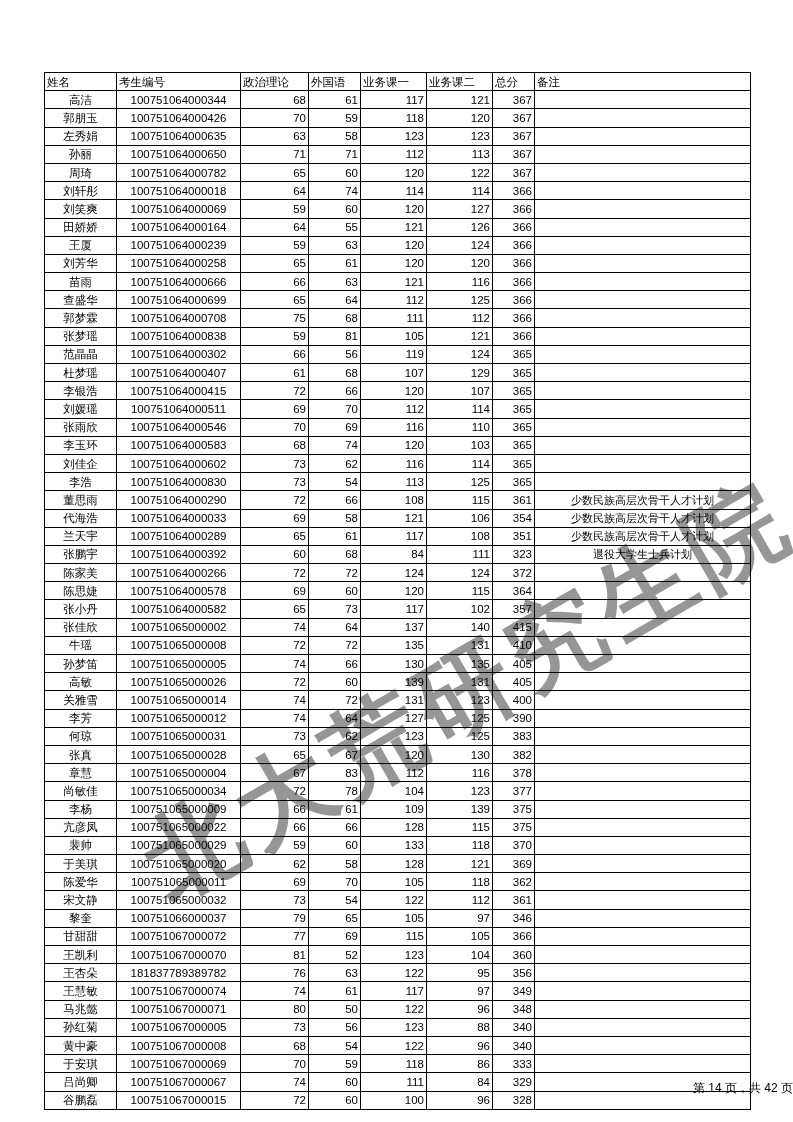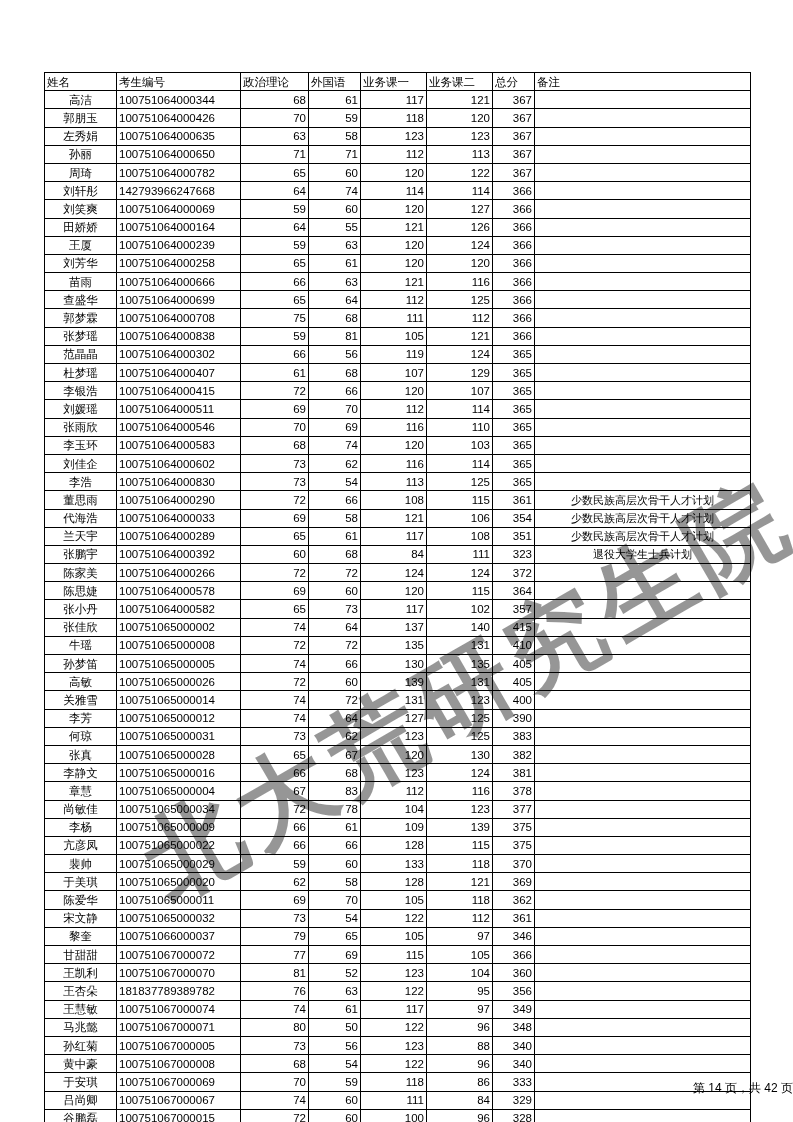--- a/index.html
+++ b/index.html
@@ -50,21 +50,21 @@
   col.c-maj1    { width: 66px; }
   col.c-maj2    { width: 66px; }
   col.c-total   { width: 42px; }
   col.c-remark  { width: 216px; }
 
   .th-row td {
     text-align: left;
     font-size: 11.5px;
   }
   .cell-name   { text-align: center; }
-  .cell-id     { text-align: left; }
+  .cell-id     { text-align: center; }
   .cell-num    { text-align: right; padding-right: 3px; }
   .cell-remark { text-align: center; font-size: 11px; }
 
   .watermark {
     position: absolute;
     left: 0; top: 0;
     width: 793px;
     height: 1122px;
     pointer-events: none;
   }
@@ -167,21 +167,21 @@
             <td class="cell-id">100751064000782</td>
             <td class="cell-num">65</td>
             <td class="cell-num">60</td>
             <td class="cell-num">120</td>
             <td class="cell-num">122</td>
             <td class="cell-num">367</td>
             <td class="cell-remark"></td>
           </tr>
           <tr>
             <td class="cell-name">刘轩彤</td>
-            <td class="cell-id">142793966247668</td>
+            <td class="cell-id">100751064000018</td>
             <td class="cell-num">64</td>
             <td class="cell-num">74</td>
             <td class="cell-num">114</td>
             <td class="cell-num">114</td>
             <td class="cell-num">366</td>
             <td class="cell-remark"></td>
           </tr>
           <tr>
             <td class="cell-name">刘笑爽</td>
             <td class="cell-id">100751064000069</td>
@@ -483,30 +483,20 @@
             <td class="cell-remark"></td>
           </tr>
           <tr>
             <td class="cell-name">张真</td>
             <td class="cell-id">100751065000028</td>
             <td class="cell-num">65</td>
             <td class="cell-num">67</td>
             <td class="cell-num">120</td>
             <td class="cell-num">130</td>
             <td class="cell-num">382</td>
-            <td class="cell-remark"></td>
-          </tr>
-          <tr>
-            <td class="cell-name">李静文</td>
-            <td class="cell-id">100751065000016</td>
-            <td class="cell-num">66</td>
-            <td class="cell-num">68</td>
-            <td class="cell-num">123</td>
-            <td class="cell-num">124</td>
-            <td class="cell-num">381</td>
             <td class="cell-remark"></td>
           </tr>
           <tr>
             <td class="cell-name">章慧</td>
             <td class="cell-id">100751065000004</td>
             <td class="cell-num">67</td>
             <td class="cell-num">83</td>
             <td class="cell-num">112</td>
             <td class="cell-num">116</td>
             <td class="cell-num">378</td>

